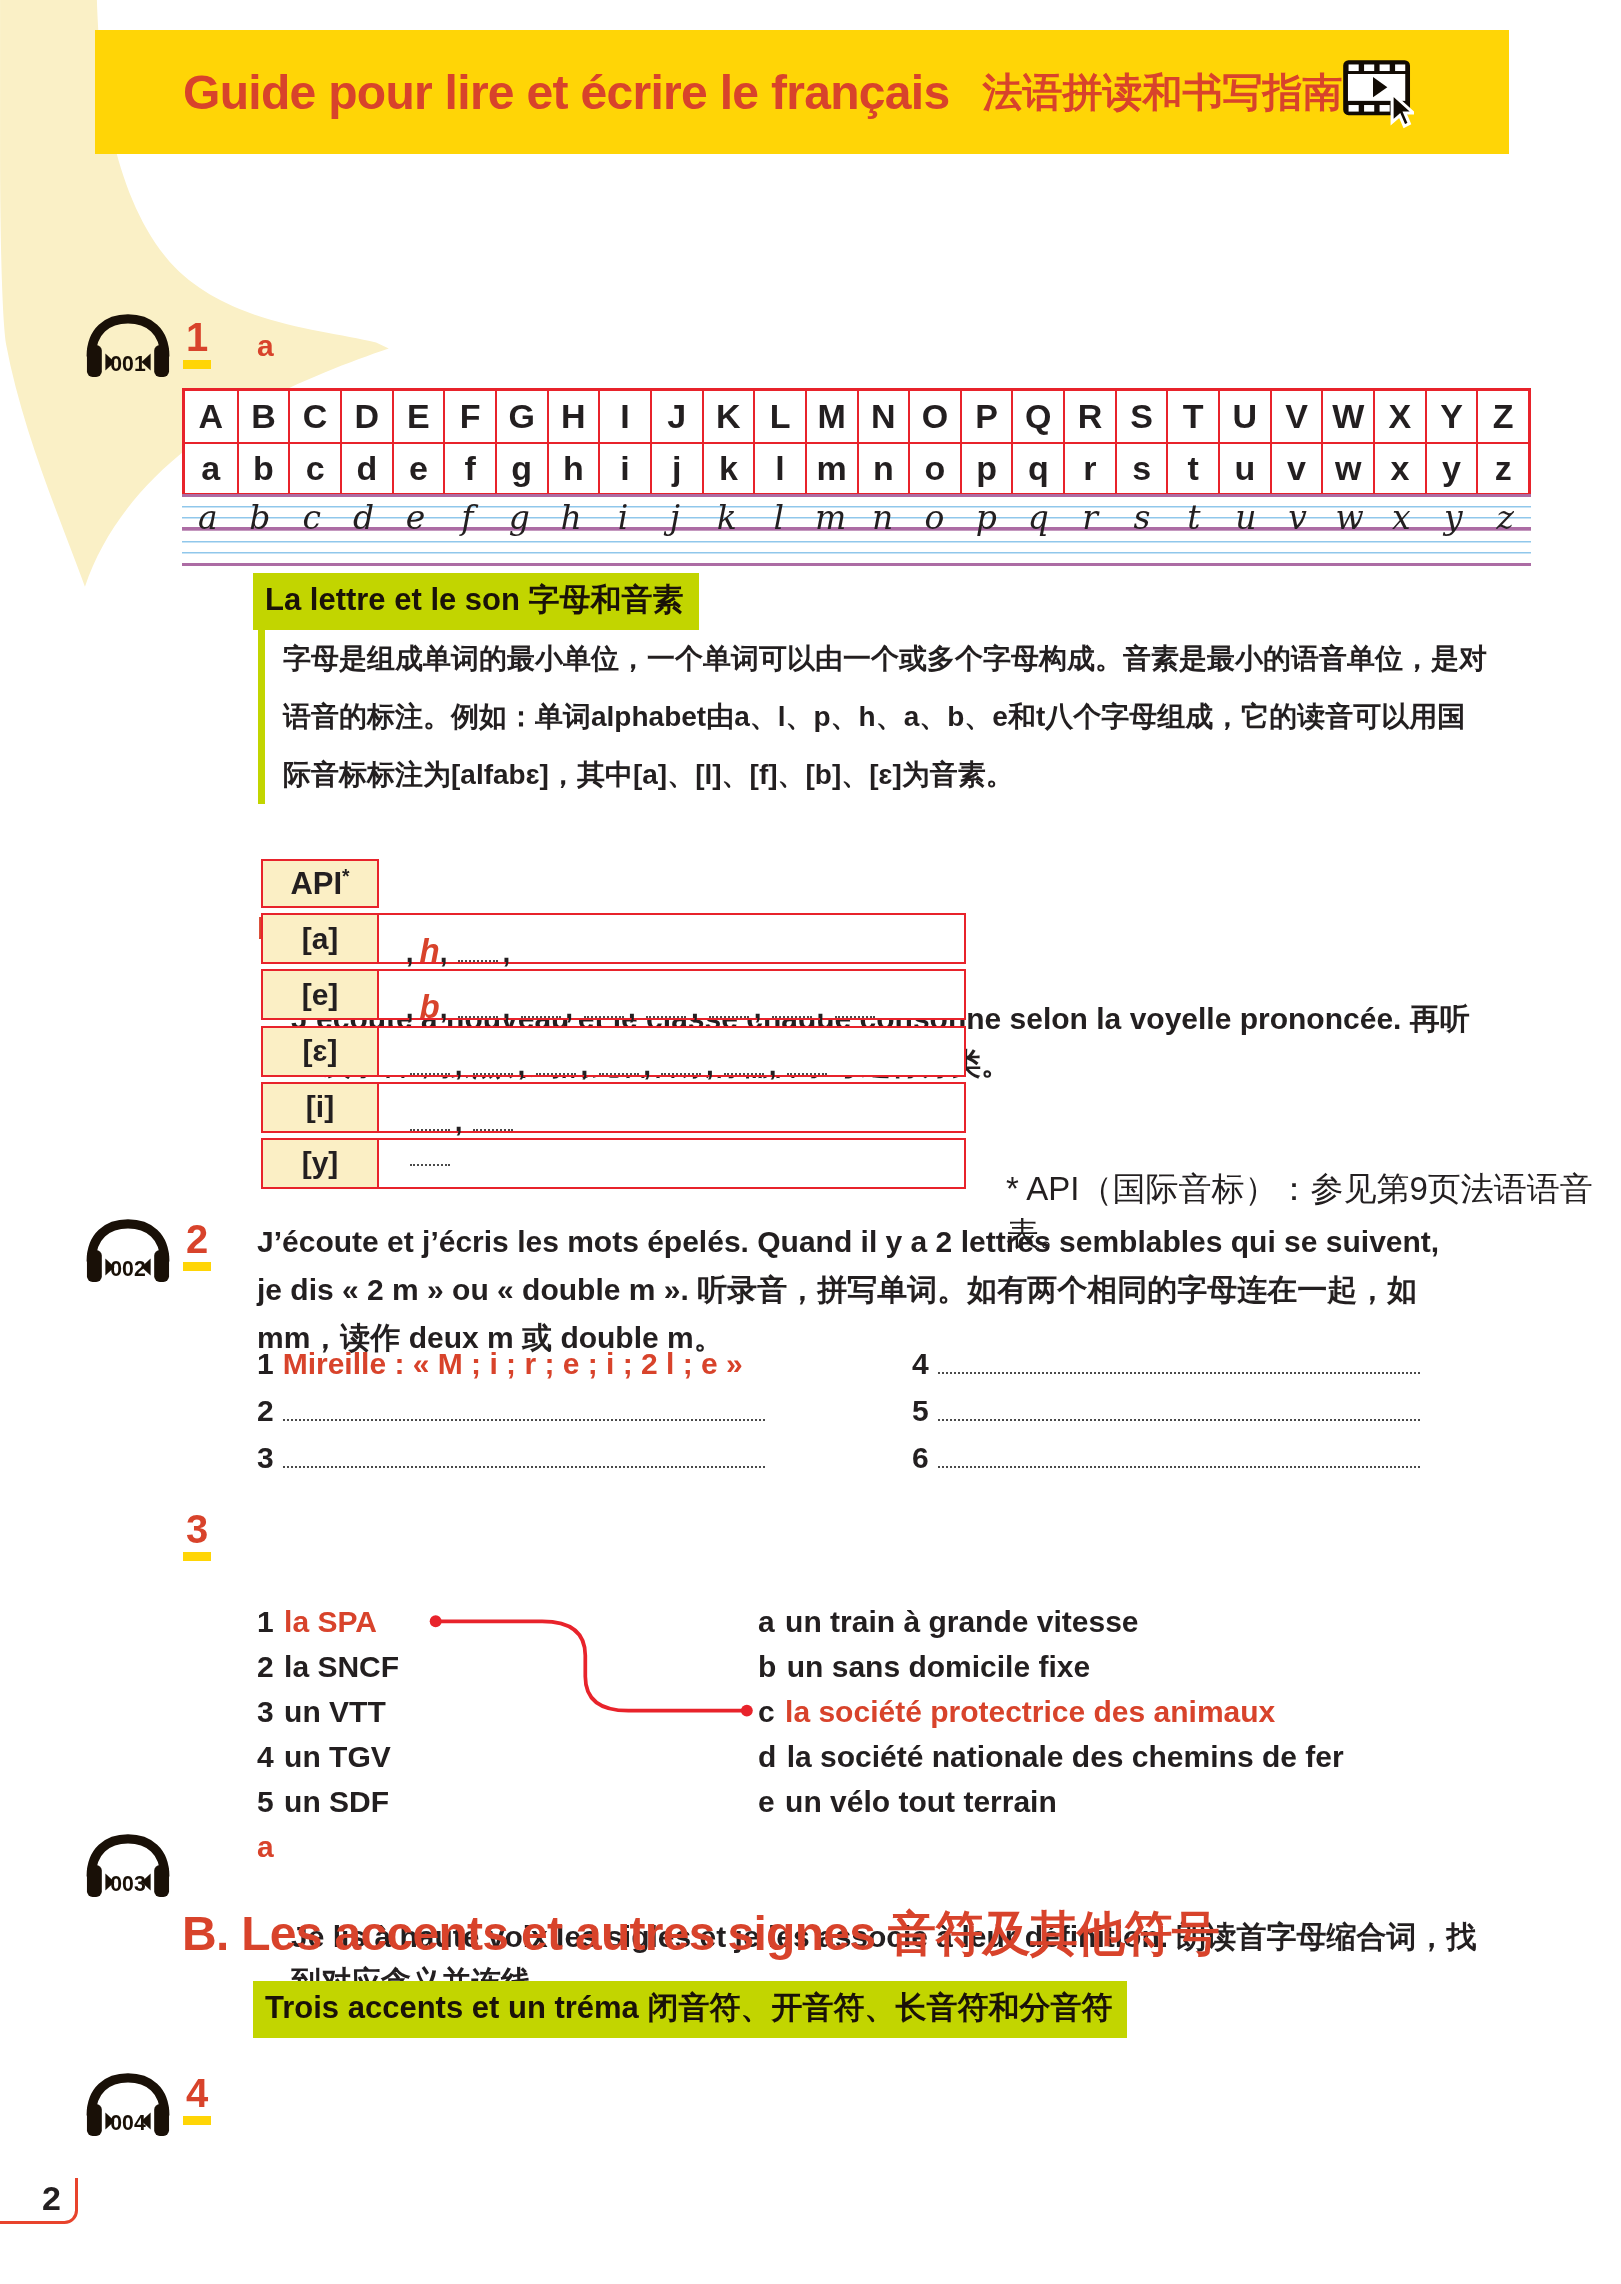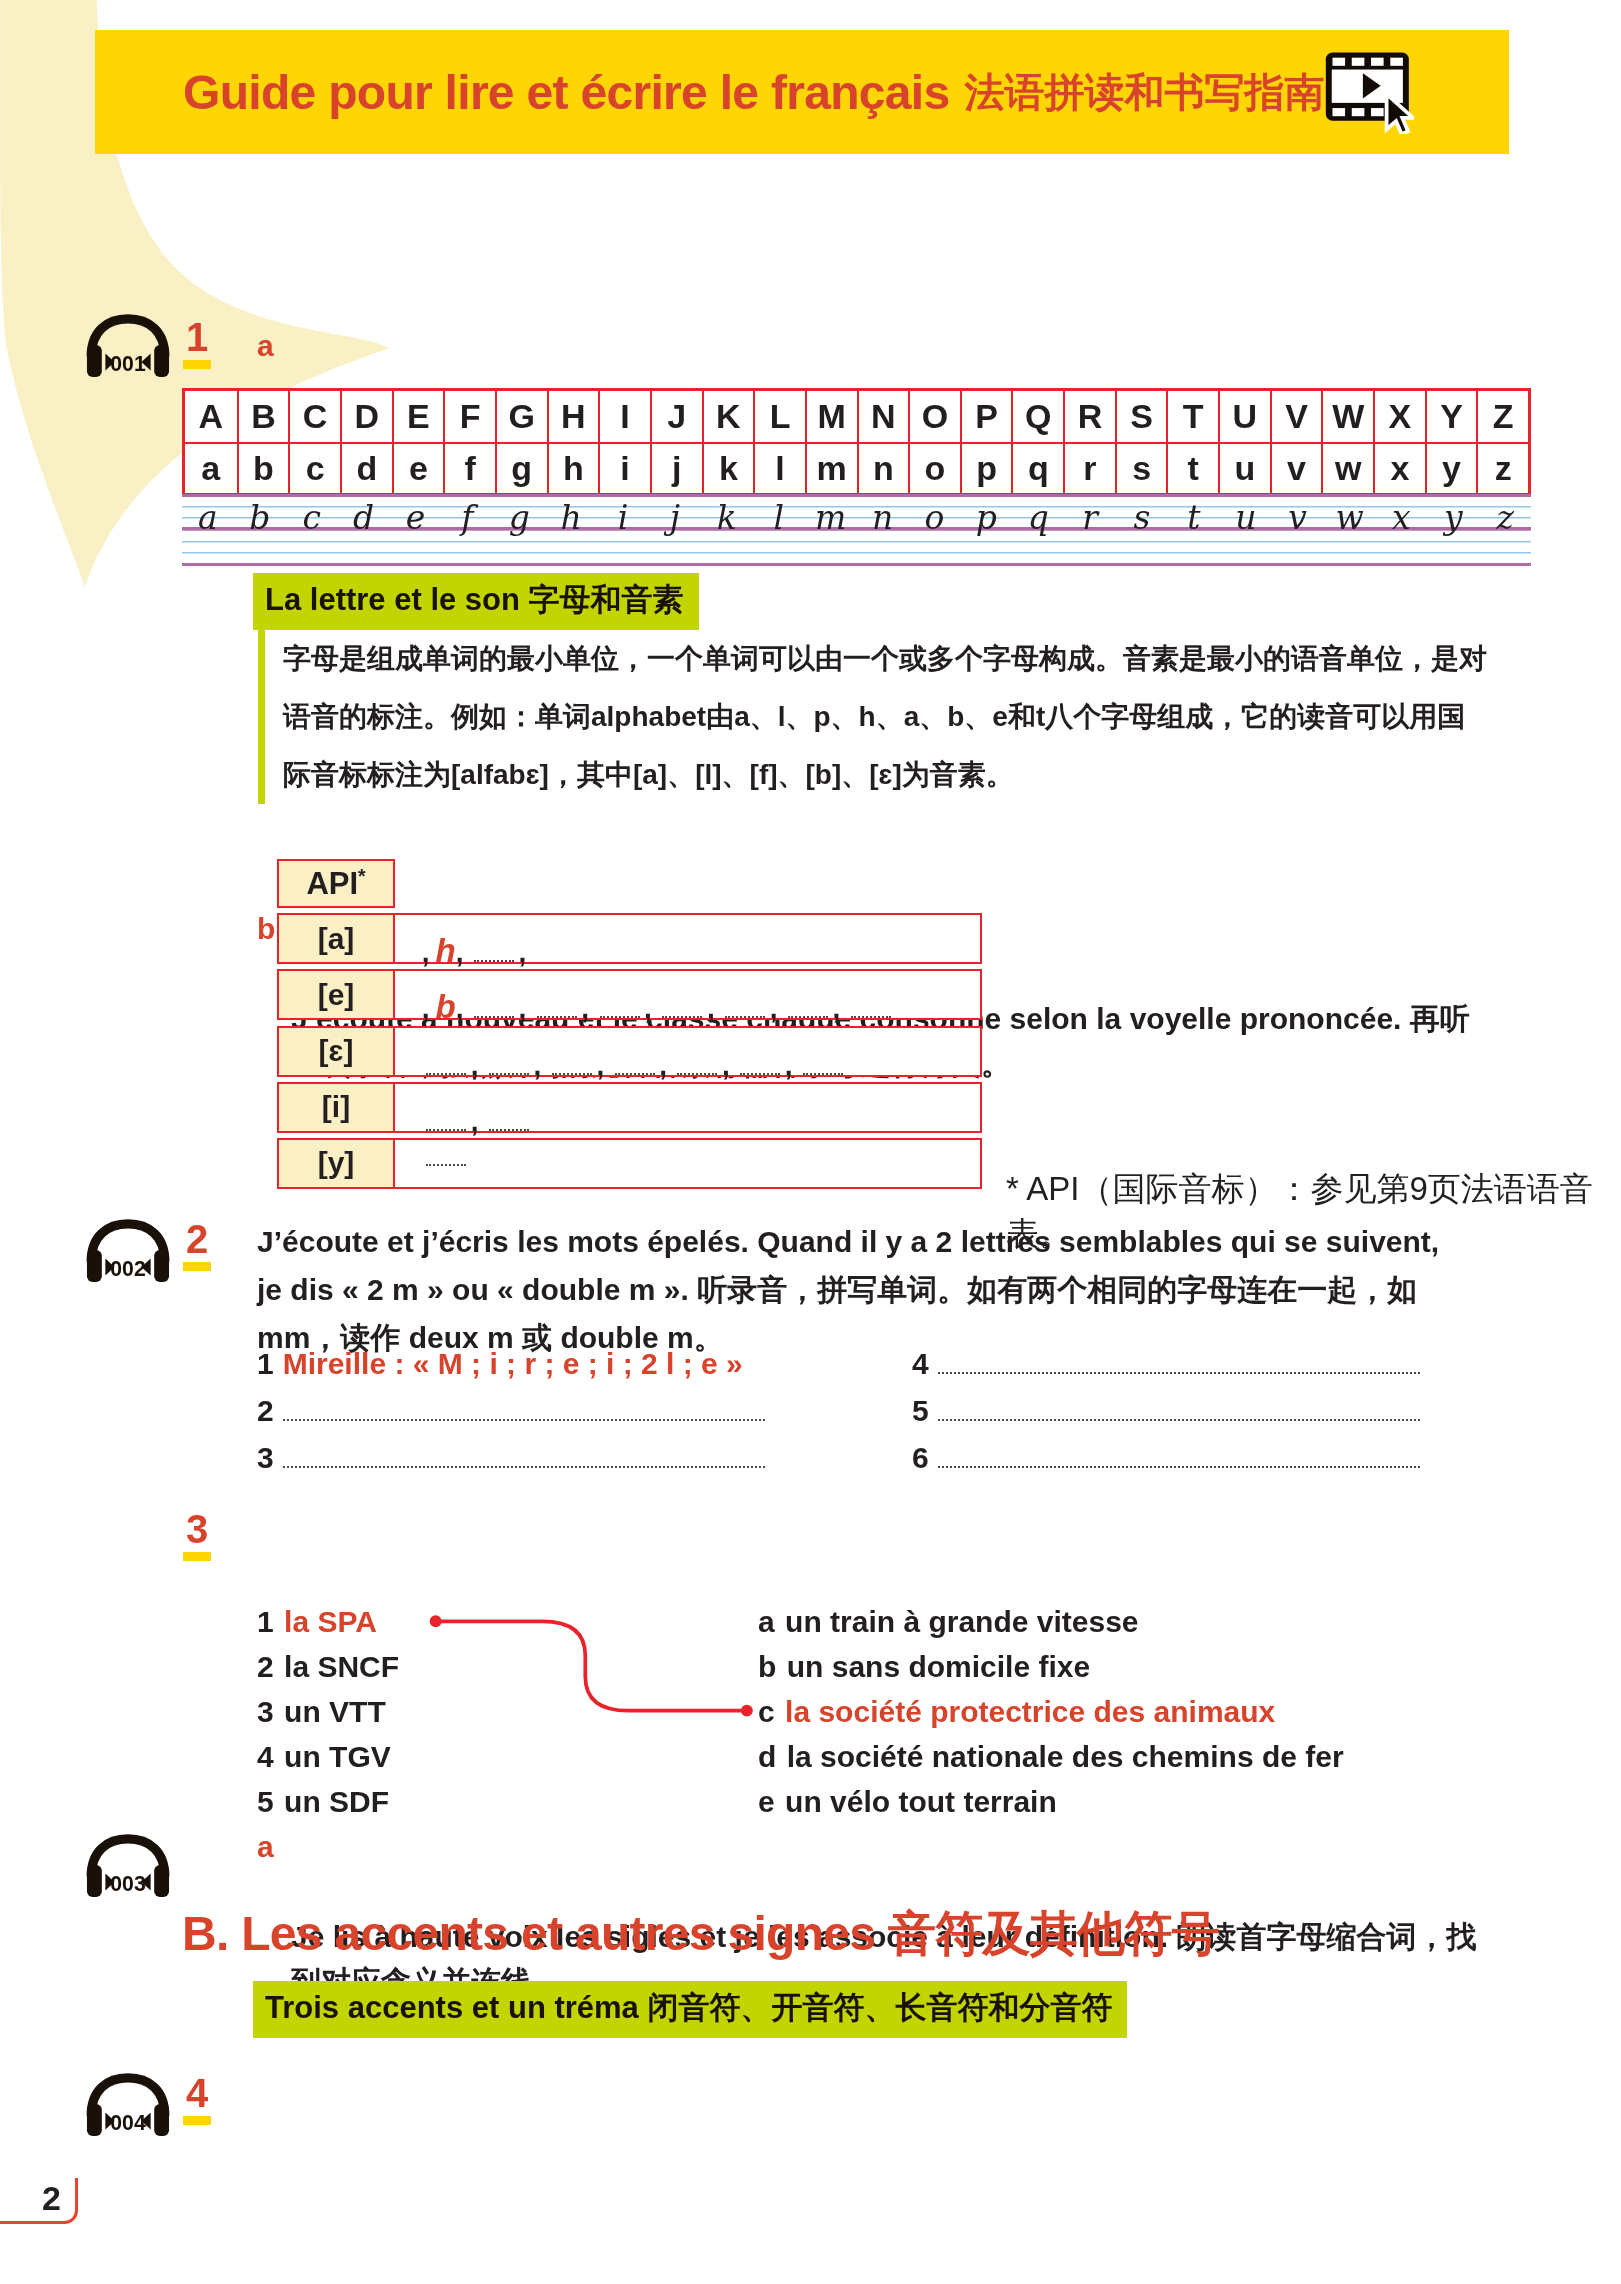--- a/index.html
+++ b/index.html
@@ -10,21 +10,21 @@
   *{box-sizing:border-box;margin:0;padding:0}
   html,body{background:#fff}
   body{font-family:"Liberation Sans","DejaVu Sans",sans-serif;color:var(--ink);font-weight:700}
   .page{position:relative;width:1622px;height:2284px;background:#fff;overflow:hidden}
 
   .swoosh{position:absolute;left:0;top:0;width:566px;height:819px}
 
   .banner{position:absolute;left:95px;top:30px;width:1414px;height:124px;background:var(--yellow);
           display:flex;align-items:center;padding-left:88px}
   .t-fr{color:var(--red);font-size:48px;letter-spacing:-0.7px;white-space:nowrap}
-  .t-zh{color:var(--red);font-size:40px;margin-left:15px;white-space:nowrap}
+  .t-zh{color:var(--red);font-size:40px;margin-left:33px;white-space:nowrap}
   .film{margin-left:auto;margin-right:95px}
 
   .sec-title{color:var(--red);font-size:48px;letter-spacing:-0.7px;position:absolute;white-space:nowrap}
 
   .audio{position:absolute;width:92px;height:71px}
   .ex-num{position:absolute;color:var(--red);font-size:40px;border-bottom:9px solid var(--yellow);
           padding:0 3px 3px 3px;line-height:1}
   .ex-text{position:absolute;font-size:30px;line-height:45px;width:1310px;white-space:pre-line}
   .hang{padding-left:34px;position:relative}
   .hang .tag{position:absolute;left:0;top:0;color:var(--red)}
@@ -50,21 +50,21 @@
   .crow{display:flex;height:72px}
   .crow span{flex:1;text-align:center;font-family:"DejaVu Serif",serif;font-style:italic;
              font-weight:400;font-size:33px;line-height:48px}
 
   .green-label{position:absolute;background:var(--green);color:#1a1208;font-size:31px;
                padding:6px 15px 9px 12px;white-space:nowrap}
 
   .lettre-par{position:absolute;left:258px;top:630px;width:1274px;border-left:7.4px solid var(--green);
               padding-left:18px;font-size:28px;line-height:58px;white-space:pre-line;font-weight:700}
 
-  .api{position:absolute;left:277px;top:859px}
+  .api{position:absolute;left:261px;top:859px}
   .api-head{width:118px;height:49px;background:var(--apiy);border:2.2px solid var(--bred);
             display:flex;align-items:center;justify-content:center;font-size:31px}
   .api-head sup{font-size:19.3px;margin-top:-13.4px}
   .api-row{display:flex;margin-top:5.2px}
   .api-ipa{width:118px;height:51px;background:var(--apiy);border:2.2px solid var(--bred);
            display:flex;align-items:center;justify-content:center;font-size:30px}
   .api-fill{width:589px;height:51px;border:2.2px solid var(--bred);margin-left:-2.2px;background:#fff;
             display:flex;align-items:baseline;padding:22px 0 0 27px;font-size:28px}
   .red-letter{color:var(--red);font-style:italic;font-size:33px;line-height:15px}
   .blank{display:inline-block;width:40px;height:4.5px;border-bottom:2.2px dotted #4a4a4a;margin:0 4.5px}

